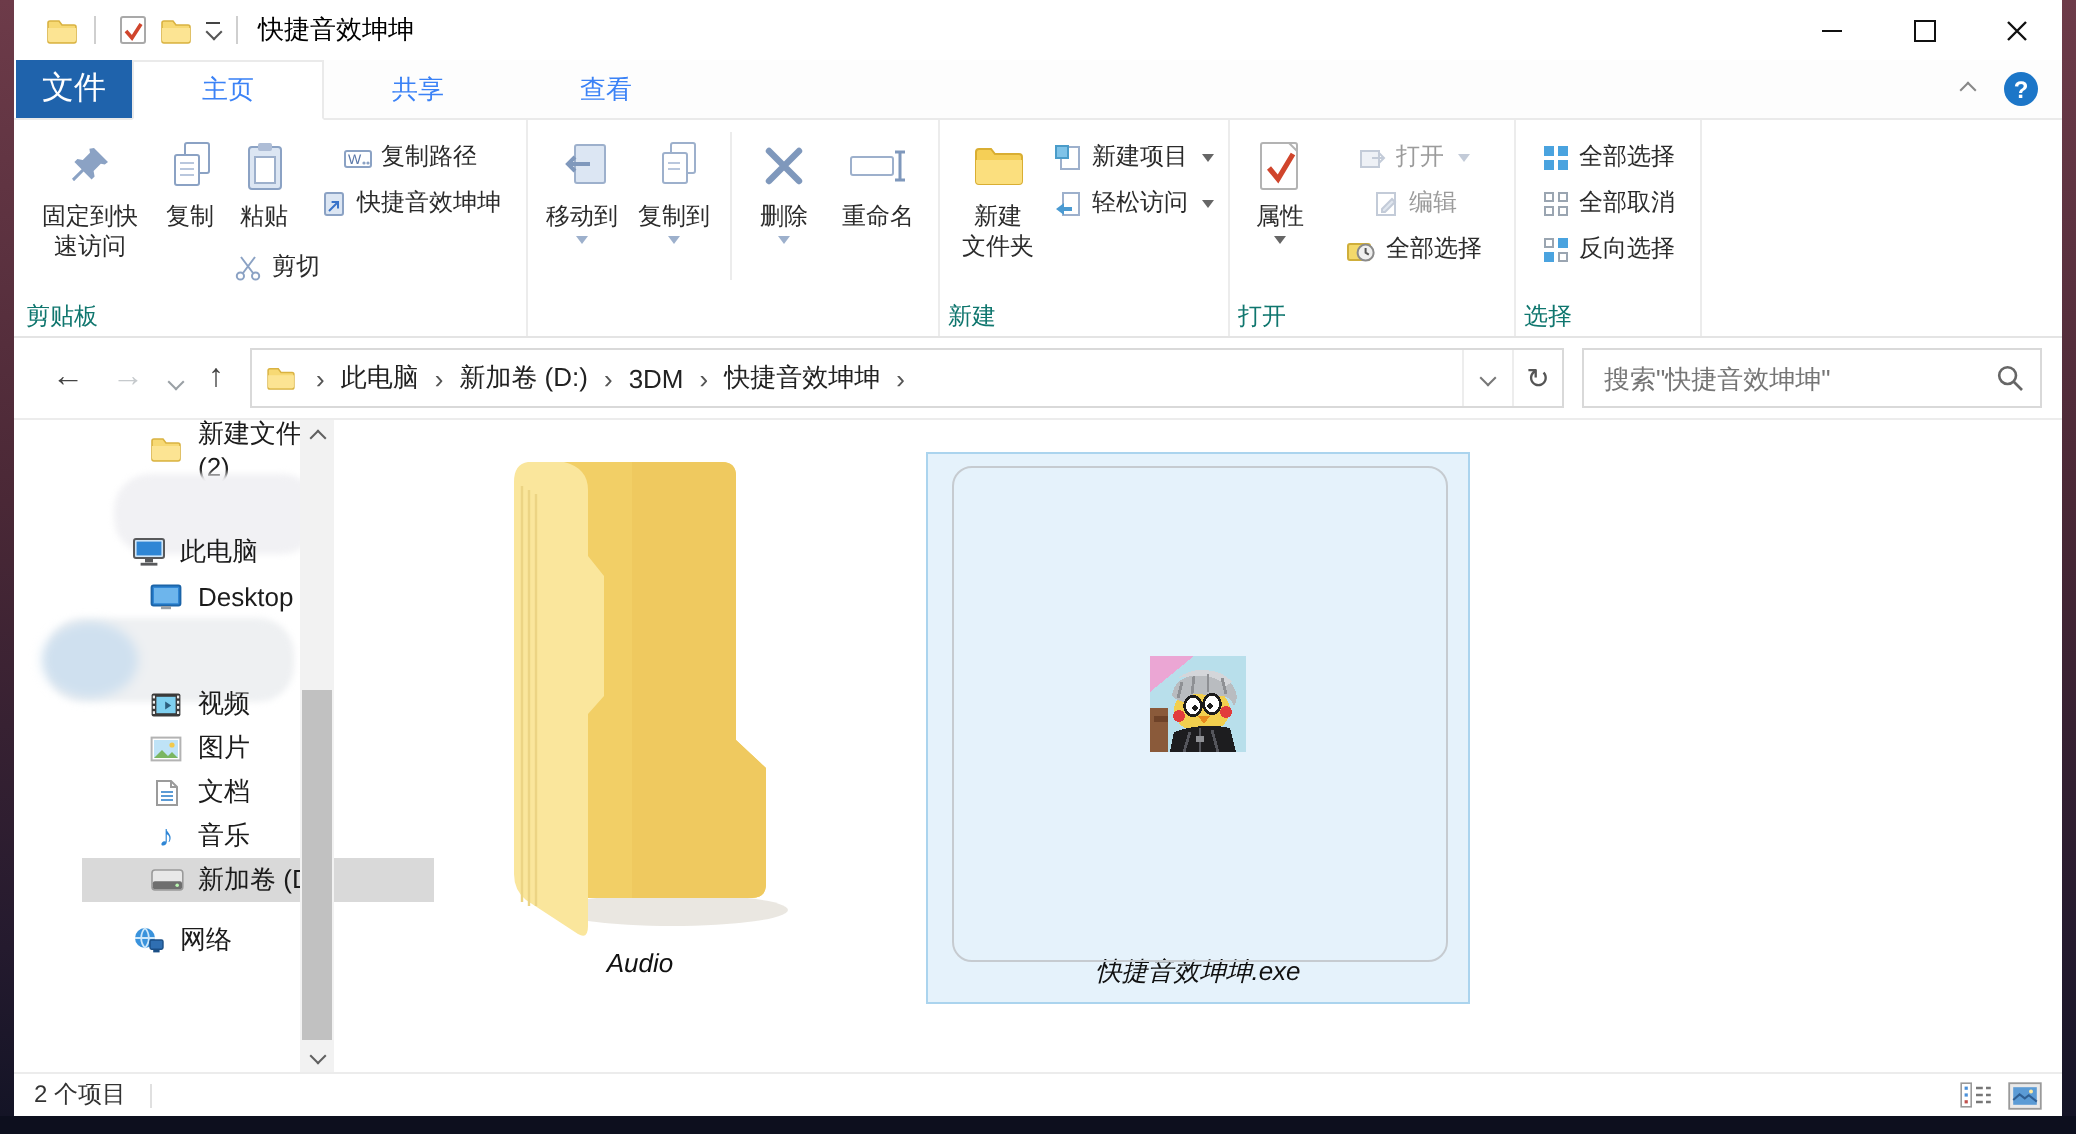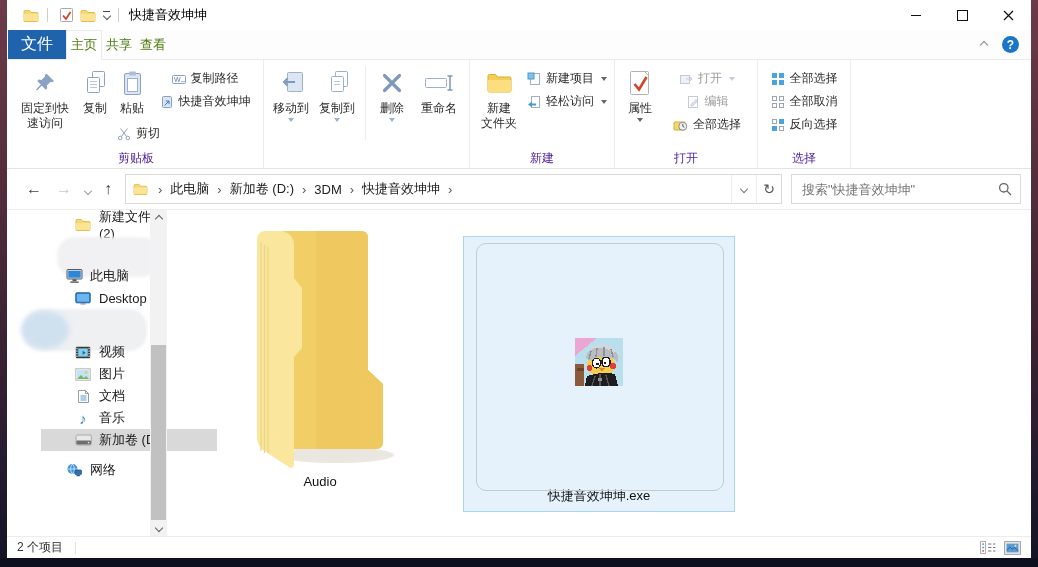--- a/index.html
+++ b/index.html
@@ -27,31 +27,31 @@
   .chev.up{transform:rotate(-135deg);}
   .title-text{margin-left:2px;font-size:13px;color:#000;}
   .win-controls{position:absolute;right:0;top:0;height:30px;display:flex;}
   .win-btn{width:46px;height:30px;display:flex;align-items:center;justify-content:center;}
   .min-glyph{width:10px;height:1px;background:#111;}
   .max-glyph{width:9px;height:9px;border:1px solid #111;}
 
   
   .tabrow{height:29px;display:flex;align-items:stretch;background:#fdfdfd;border-bottom:1px solid #eaeaea;position:relative;}
   .tab-file{width:58px;margin-left:1px;background:#1f63ac;color:#fff;display:flex;align-items:center;justify-content:center;font-size:16px;}
-  .tab{padding:0 4px;display:flex;align-items:center;color:#4d7c0f;font-size:13px;}
+  .tab{padding:0 34px;display:flex;align-items:center;color:#3b82f6;font-size:13px;}
   .tab.active{background:#fff;border:1px solid #eaeaea;border-bottom:1px solid #fff;margin-bottom:-1px;}
   .ribbon-ctl{position:absolute;right:12px;top:0;height:100%;display:flex;align-items:center;gap:15px;}
   .help-circle{width:17px;height:17px;border-radius:50%;background:#1c76c8;color:#fff;font-size:12px;font-weight:bold;
     display:flex;align-items:center;justify-content:center;}
 
   
   .ribbon{height:108px;background:#fff;border-bottom:1px solid #e4e4e4;display:flex;padding-left:2px;}
   .rgroup{display:flex;flex-direction:column;border-right:1px solid #ececec;padding:0 4px;position:relative;}
   .rg-content{flex:1;display:flex;align-items:flex-start;}
-  .rg-label{height:18px;line-height:16px;font-size:12px;color:#4c1d95;text-align:center;}
+  .rg-label{height:18px;line-height:16px;font-size:12px;color:#0f766e;}
   .bigbtn{display:flex;flex-direction:column;align-items:center;padding-top:5px;}
   .bigbtn .bicon{height:36px;display:flex;align-items:center;justify-content:center;}
   .blabel{font-size:12px;color:#2b2b2b;text-align:center;line-height:15px;white-space:pre-line;}
   .mini-sep{width:1px;background:#ececec;height:74px;margin:6px 5px 0;}
   .smallcol{display:flex;flex-direction:column;padding-top:7px;align-items:center;}
   .smallbtn{display:flex;align-items:center;height:23px;font-size:12px;color:#2b2b2b;padding:0 4px;gap:5px;white-space:nowrap;}
   .smallbtn.disabled{color:#9b9b9b;}
   .drop-tri{display:inline-block;width:0;height:0;border-left:3.5px solid transparent;border-right:3.5px solid transparent;border-top:4px solid #666;margin-left:2px;}
   .drop-tri.under{margin:2px 0 0 0;}
   .clip-group .rg-content{position:relative;}
@@ -82,24 +82,24 @@
   .blurzone{height:32px;}
   .blur-blob{position:absolute;background:#f1f1f4;border-radius:18px;filter:blur(1.5px);}
   .blob1{left:50px;top:27px;width:102px;height:40px;}
   .blob2{left:16px;top:99px;width:124px;height:42px;background:#eef0f2;}
   .blob2::before{content:"";position:absolute;left:-2px;top:2px;width:48px;height:38px;border-radius:50%;background:#cfe0ef;filter:blur(2px);}
   .scrollbar{position:absolute;right:0;top:0;bottom:0;width:17px;background:#f2f2f2;display:flex;flex-direction:column;align-items:center;}
   .scroll-arrow{height:17px;display:flex;align-items:center;justify-content:center;width:100%;}
   .scroll-thumb{position:absolute;top:135px;left:1px;width:15px;height:175px;background:#c1c1c1;}
   .scroll-arrow .chev{border-color:#606060;}
 
-  .content{flex:1;position:relative;}
+  .content{flex:1;position:relative;font-style:italic;}
   .tile{position:absolute;width:262px;height:276px;display:flex;flex-direction:column;align-items:center;}
   .tile-audio{left:22px;top:9px;}
-  .tile-exe{left:296px;top:26px;width:272px;background:#e5f2fb;border:1px solid #abd4ee;box-sizing:border-box;}
+  .tile-exe{left:296px;top:16px;width:272px;background:#e5f2fb;border:1px solid #abd4ee;box-sizing:border-box;}
   .exe-frame{position:absolute;left:12px;top:6px;width:246px;height:246px;border:1px solid #c6cbd0;border-radius:10px;}
   .tile-iconarea{flex:1;display:flex;align-items:center;justify-content:center;width:100%;}
   .tile-label{font-size:13px;color:#111;padding-bottom:6px;}
 
   
   .statusbar{height:21px;border-top:1px solid #ececec;display:flex;align-items:center;padding:0 10px;font-size:12px;color:#333;background:#fff;}
   .status-sep{width:1px;height:12px;background:#e0e0e0;margin-left:12px;}
   .view-btns{margin-left:auto;display:flex;gap:8px;align-items:center;}
   svg{display:block;}
 </style>

